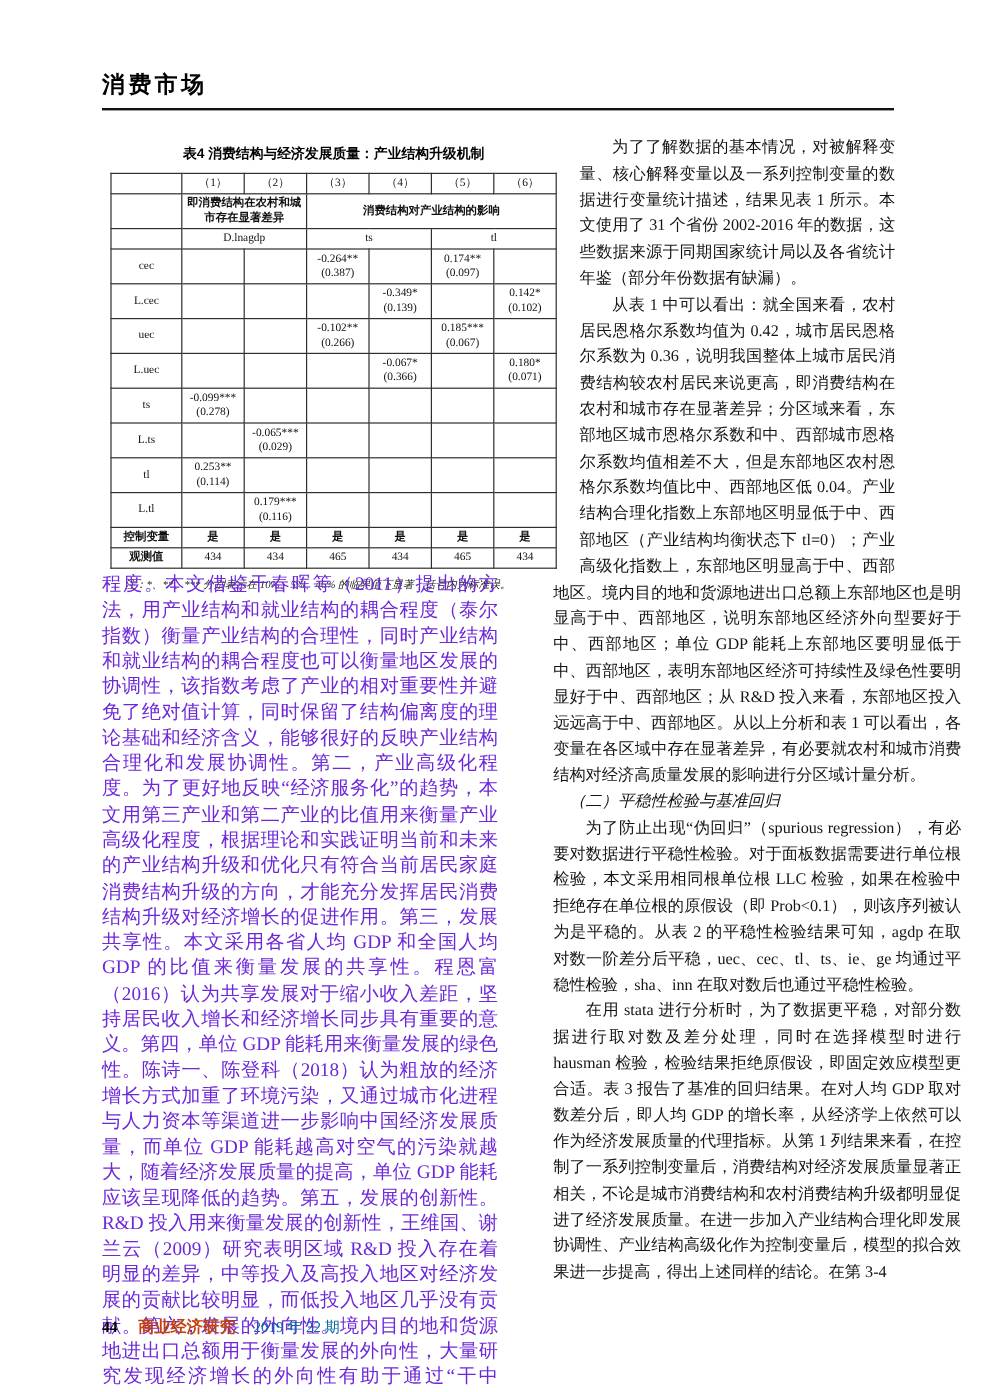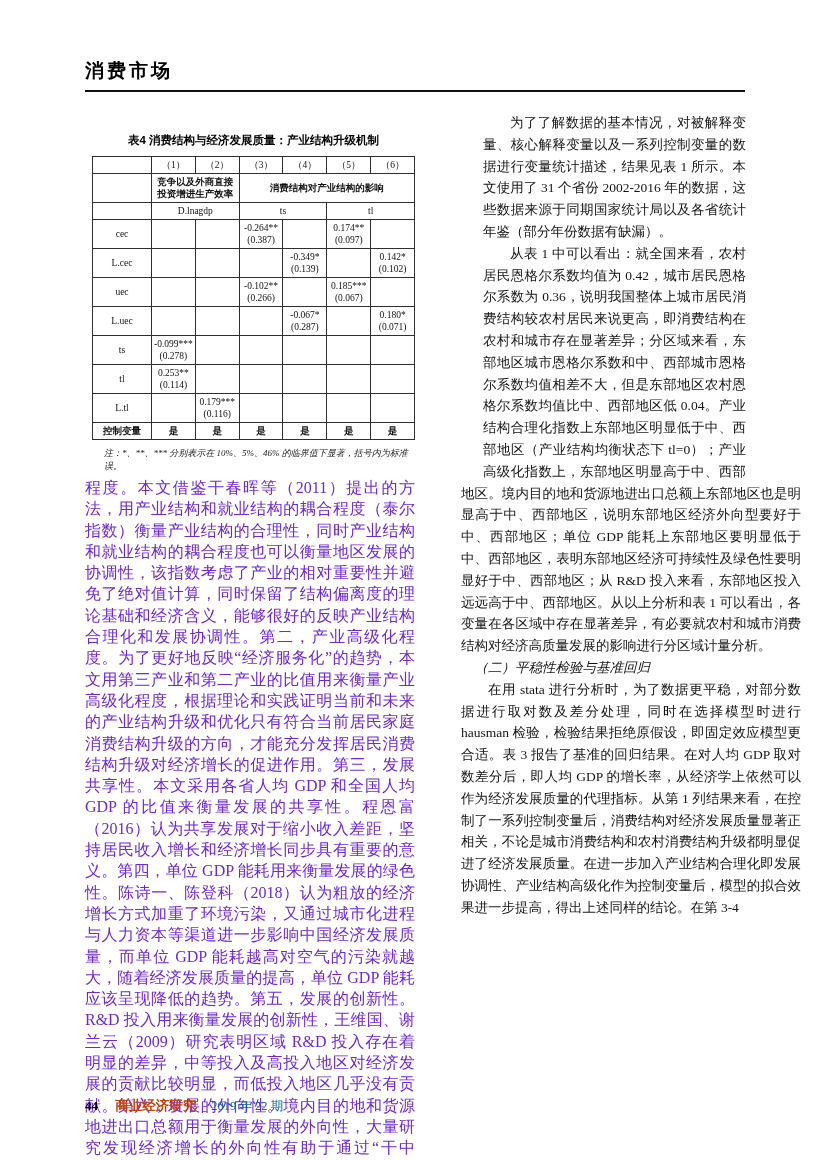--- a/index.html
+++ b/index.html
@@ -10,21 +10,21 @@
   }
   
   .masthead-title {
     position:absolute; left:85px; top:58px;
     font-family:"Liberation Sans","DejaVu Sans",sans-serif;
     font-weight:bold; font-size:19px; letter-spacing:3px; color:#000;
   }
   .masthead-rule { position:absolute; left:85px; top:90px; width:660px; height:2px; background:#111; }
 
   
-  .table-block { position:absolute; left:92px; top:133px; width:323px; }
+  .table-block { position:absolute; left:92px; top:121px; width:372px; }
   .table-title {
     text-align:center; font-family:"Liberation Sans","DejaVu Sans",sans-serif;
     font-weight:bold; font-size:11.5px; margin:0 0 8px 0; color:#000;
   }
   table.reg { width:100%; border-collapse:collapse; table-layout:fixed; }
   table.reg td {
     border:1px solid #2f2f2f; text-align:center; vertical-align:middle;
     font-size:9.5px; line-height:12px; padding:2px 1px; color:#111;
     font-family:"Liberation Serif","DejaVu Serif",serif;
     overflow:hidden;
@@ -75,21 +75,21 @@
             <td class="label-col"></td>
             <td class="num-head">（1）</td>
             <td class="num-head">（2）</td>
             <td class="num-head">（3）</td>
             <td class="num-head">（4）</td>
             <td class="num-head">（5）</td>
             <td class="num-head">（6）</td>
           </tr>
           <tr>
             <td class="label-col"></td>
-            <td class="cjk-bold" colspan="2">竞争以及外商直接投资增进生产效率</td>
+            <td class="cjk-bold" colspan="2">即消费结构在农村和城市存在显著差异</td>
             <td class="cjk-bold" colspan="4">消费结构对产业结构的影响</td>
           </tr>
           <tr>
             <td class="label-col"></td>
             <td colspan="2">D.lnagdp</td>
             <td colspan="2">ts</td>
             <td colspan="2">tl</td>
           </tr>
           <tr>
             <td class="label-col">cec</td>
@@ -136,41 +136,53 @@
             </td>
             <td></td>
           </tr>
           <tr>
             <td class="label-col">L.uec</td>
             <td></td>
             <td></td>
             <td></td>
             <td>
               <span class="coef-line">-0.067*</span>
-              <span class="se-line">(0.287)</span>
+              <span class="se-line">(0.366)</span>
             </td>
             <td></td>
             <td>
               <span class="coef-line">0.180*</span>
               <span class="se-line">(0.071)</span>
             </td>
           </tr>
           <tr>
             <td class="label-col">ts</td>
             <td>
               <span class="coef-line">-0.099***</span>
               <span class="se-line">(0.278)</span>
             </td>
             <td></td>
             <td></td>
             <td></td>
             <td></td>
             <td></td>
           </tr>
           <tr>
+            <td class="label-col">L.ts</td>
+            <td></td>
+            <td>
+              <span class="coef-line">-0.065***</span>
+              <span class="se-line">(0.029)</span>
+            </td>
+            <td></td>
+            <td></td>
+            <td></td>
+            <td></td>
+          </tr>
+          <tr>
             <td class="label-col">tl</td>
             <td>
               <span class="coef-line">0.253**</span>
               <span class="se-line">(0.114)</span>
             </td>
             <td></td>
             <td></td>
             <td></td>
             <td></td>
             <td></td>
@@ -188,36 +200,46 @@
             <td></td>
           </tr>
           <tr>
             <td class="label-col cjk-bold">控制变量</td>
             <td class="cjk-bold">是</td>
             <td class="cjk-bold">是</td>
             <td class="cjk-bold">是</td>
             <td class="cjk-bold">是</td>
             <td class="cjk-bold">是</td>
             <td class="cjk-bold">是</td>
+          </tr>
+          <tr>
+            <td class="label-col cjk-bold">观测值</td>
+            <td>434</td>
+            <td>434</td>
+            <td>465</td>
+            <td>434</td>
+            <td>465</td>
+            <td>434</td>
           </tr>
         </tbody>
     </table>
     <div class="table-note">注：*、**、*** 分别表示在 10%、5%、46% 的临界值下显著，括号内为标准误。</div>
   </div>
 
   <div class="col-left">
     <p style="margin:0;">程度。本文借鉴干春晖等（2011）提出的方法，用产业结构和就业结构的耦合程度（泰尔指数）衡量产业结构的合理性，同时产业结构和就业结构的耦合程度也可以衡量地区发展的协调性，该指数考虑了产业的相对重要性并避免了绝对值计算，同时保留了结构偏离度的理论基础和经济含义，能够很好的反映产业结构合理化和发展协调性。第二，产业高级化程度。为了更好地反映“经济服务化”的趋势，本文用第三产业和第二产业的比值用来衡量产业高级化程度，根据理论和实践证明当前和未来的产业结构升级和优化只有符合当前居民家庭消费结构升级的方向，才能充分发挥居民消费结构升级对经济增长的促进作用。第三，发展共享性。本文采用各省人均 GDP 和全国人均 GDP 的比值来衡量发展的共享性。程恩富（2016）认为共享发展对于缩小收入差距，坚持居民收入增长和经济增长同步具有重要的意义。第四，单位 GDP 能耗用来衡量发展的绿色性。陈诗一、陈登科（2018）认为粗放的经济增长方式加重了环境污染，又通过城市化进程与人力资本等渠道进一步影响中国经济发展质量，而单位 GDP 能耗越高对空气的污染就越大，随着经济发展质量的提高，单位 GDP 能耗应该呈现降低的趋势。第五，发展的创新性。R&amp;D 投入用来衡量发展的创新性，王维国、谢兰云（2009）研究表明区域 R&amp;D 投入存在着明显的差异，中等投入及高投入地区对经济发展的贡献比较明显，而低投入地区几乎没有贡献。第六，发展的外向性。境内目的地和货源地进出口总额用于衡量发展的外向性，大量研究发现经济增长的外向性有助于通过“干中学”、引进技术、竞争以及外商直接投资增进生产效率，从而推动经济发展（师博等，2018）。</p>
   </div>
 
   <div class="col-right">
     <span class="spacer-left"></span>
     <span class="spacer-right"></span>
   <p class="body-par">为了了解数据的基本情况，对被解释变量、核心解释变量以及一系列控制变量的数据进行变量统计描述，结果见表 1 所示。本文使用了 31 个省份 2002-2016 年的数据，这些数据来源于同期国家统计局以及各省统计年鉴（部分年份数据有缺漏）。</p>
       <p class="body-par">从表 1 中可以看出：就全国来看，农村居民恩格尔系数均值为 0.42，城市居民恩格尔系数为 0.36，说明我国整体上城市居民消费结构较农村居民来说更高，即消费结构在农村和城市存在显著差异；分区域来看，东部地区城市恩格尔系数和中、西部城市恩格尔系数均值相差不大，但是东部地区农村恩格尔系数均值比中、西部地区低 0.04。产业结构合理化指数上东部地区明显低于中、西部地区（产业结构均衡状态下 tl=0）；产业高级化指数上，东部地区明显高于中、西部地区。境内目的地和货源地进出口总额上东部地区也是明显高于中、西部地区，说明东部地区经济外向型要好于中、西部地区；单位 GDP 能耗上东部地区要明显低于中、西部地区，表明东部地区经济可持续性及绿色性要明显好于中、西部地区；从 R&amp;D 投入来看，东部地区投入远远高于中、西部地区。从以上分析和表 1 可以看出，各变量在各区域中存在显著差异，有必要就农村和城市消费结构对经济高质量发展的影响进行分区域计量分析。</p>
       <p class="section-heading">（二）平稳性检验与基准回归</p>
+      <p class="body-par">为了防止出现“伪回归”（spurious regression），有必要对数据进行平稳性检验。对于面板数据需要进行单位根检验，本文采用相同根单位根 LLC 检验，如果在检验中拒绝存在单位根的原假设（即 Prob&lt;0.1），则该序列被认为是平稳的。从表 2 的平稳性检验结果可知，agdp 在取对数一阶差分后平稳，uec、cec、tl、ts、ie、ge 均通过平稳性检验，sha、inn 在取对数后也通过平稳性检验。</p>
       <p class="body-par">在用 stata 进行分析时，为了数据更平稳，对部分数据进行取对数及差分处理，同时在选择模型时进行 hausman 检验，检验结果拒绝原假设，即固定效应模型更合适。表 3 报告了基准的回归结果。在对人均 GDP 取对数差分后，即人均 GDP 的增长率，从经济学上依然可以作为经济发展质量的代理指标。从第 1 列结果来看，在控制了一系列控制变量后，消费结构对经济发展质量显著正相关，不论是城市消费结构和农村消费结构升级都明显促进了经济发展质量。在进一步加入产业结构合理化即发展协调性、产业结构高级化作为控制变量后，模型的拟合效果进一步提高，得出上述同样的结论。在第 3-4</p>
     </div>
 
   <div class="footer">
     <span class="pageno">44</span>
     <span class="journal">商业经济研究</span>
     <span class="issue">2019 年 22 期</span>
   </div>
 
 </div>

